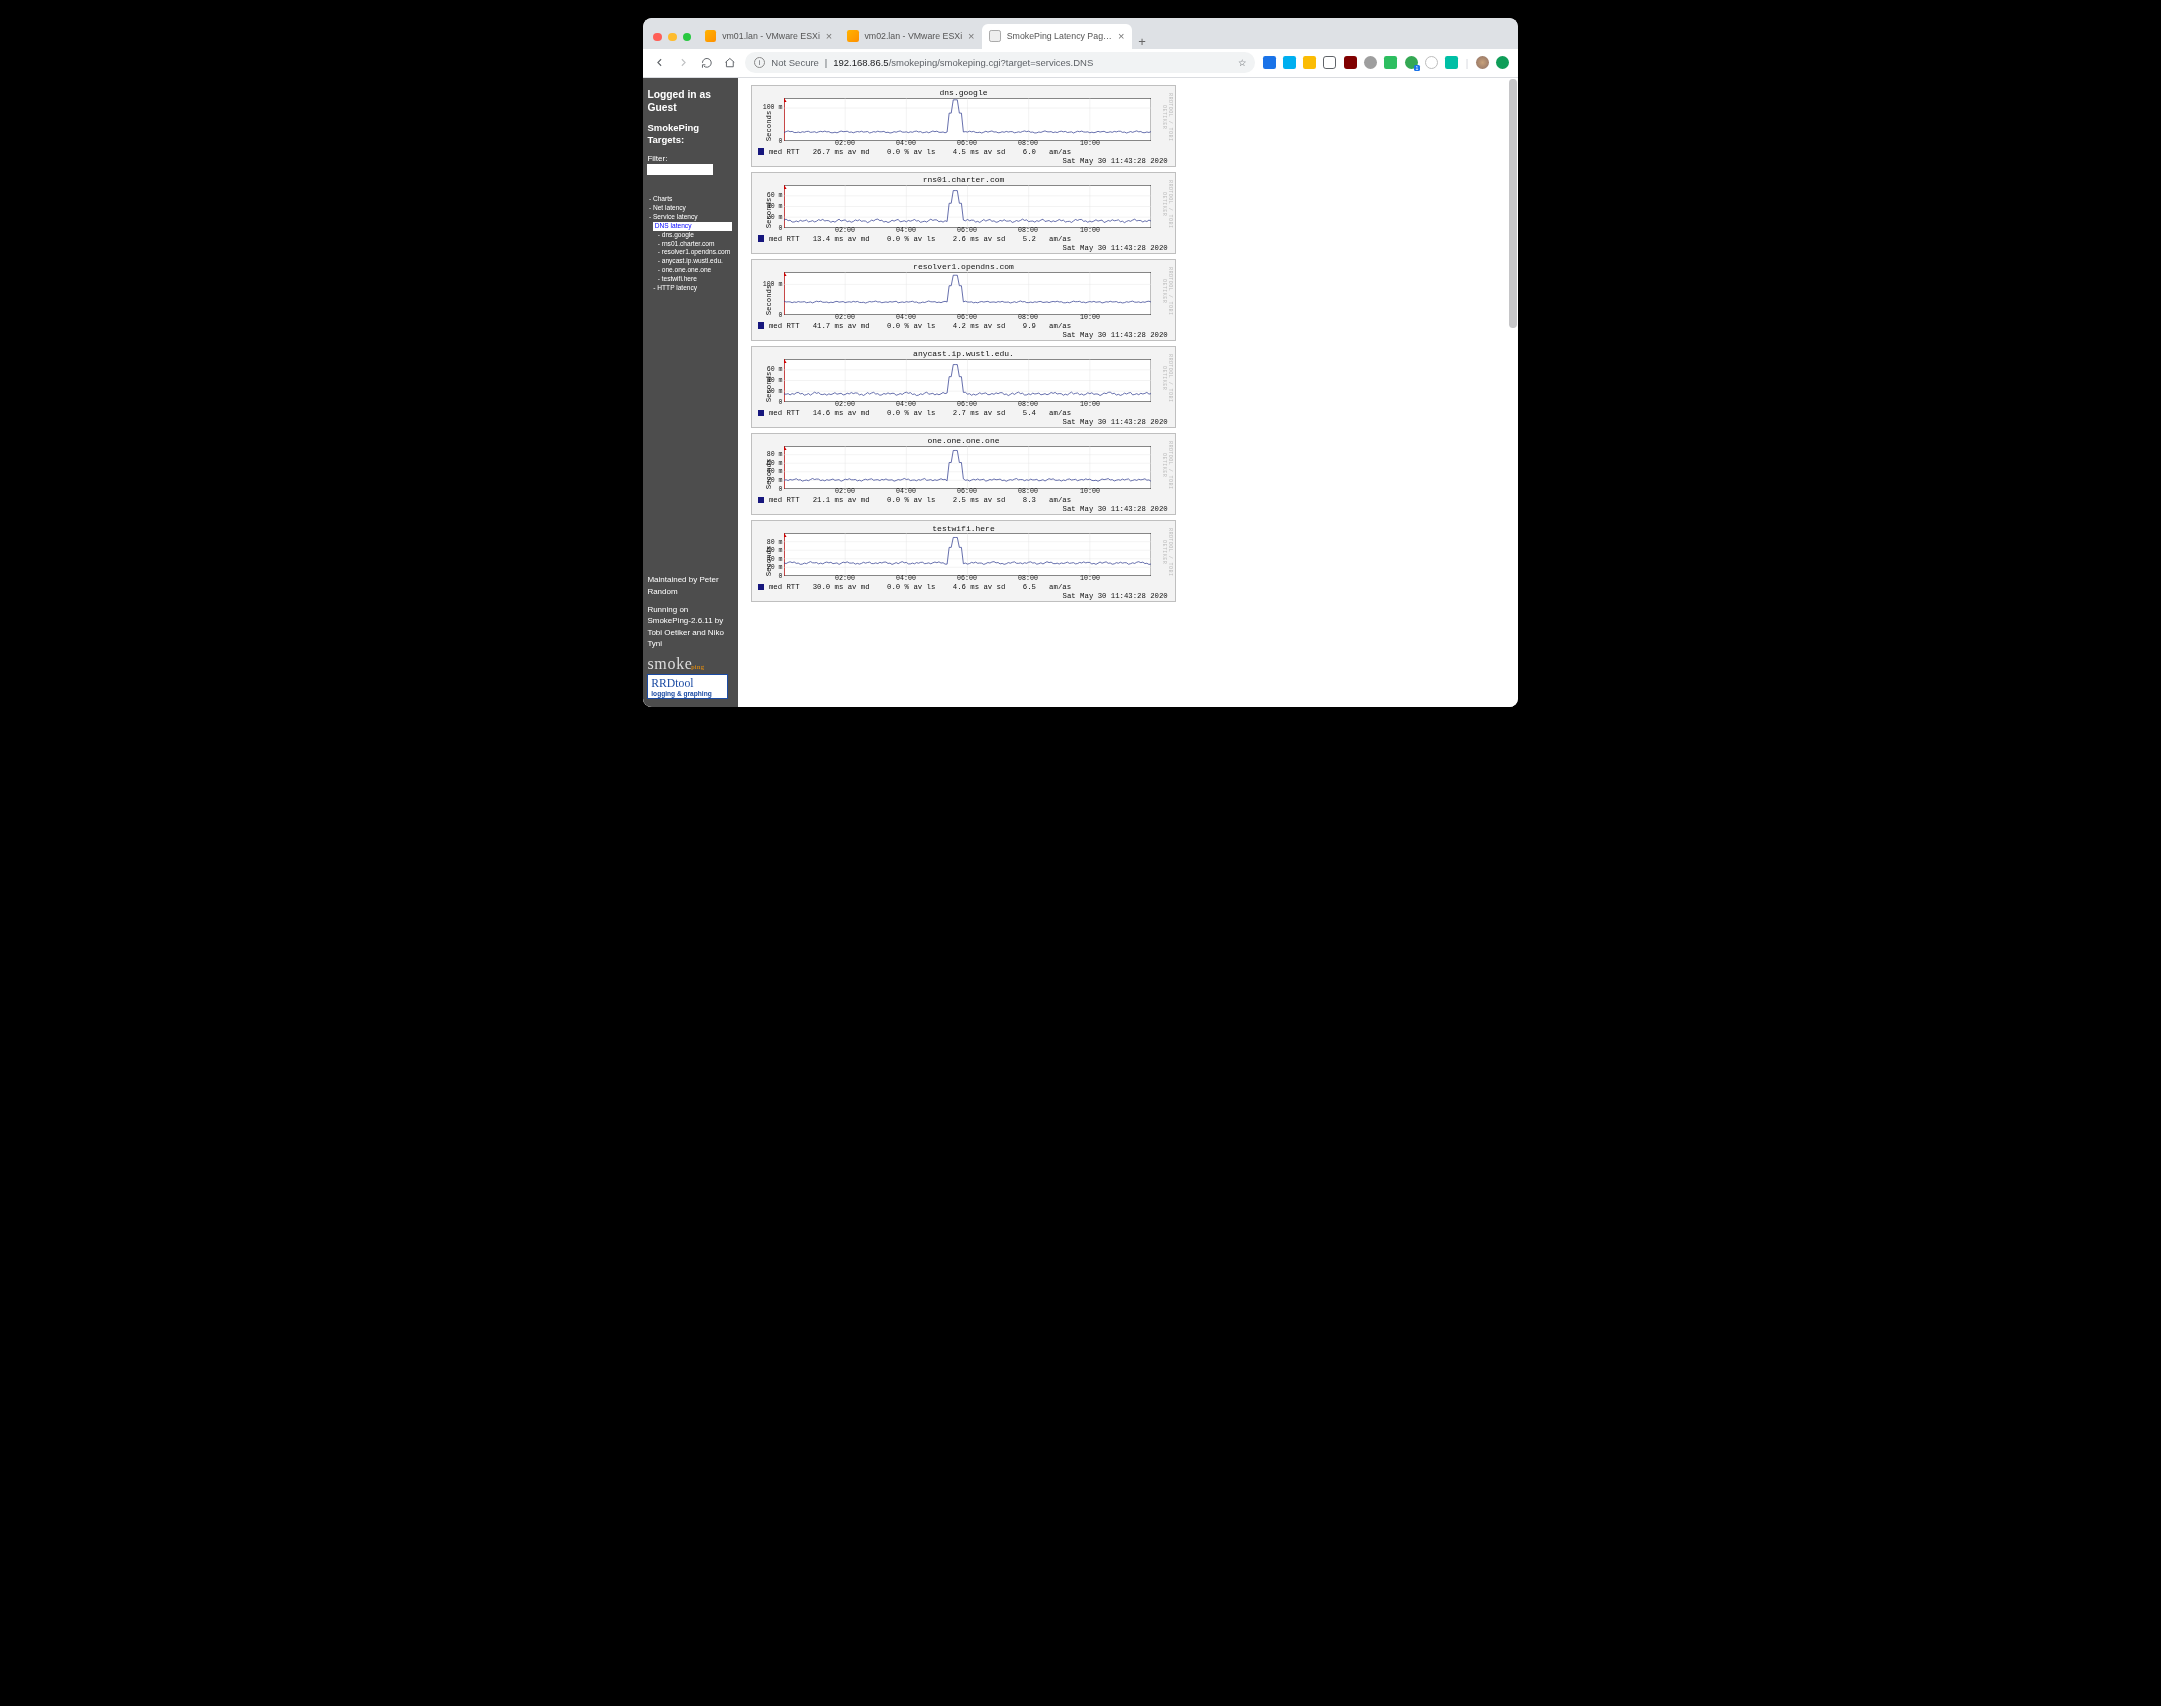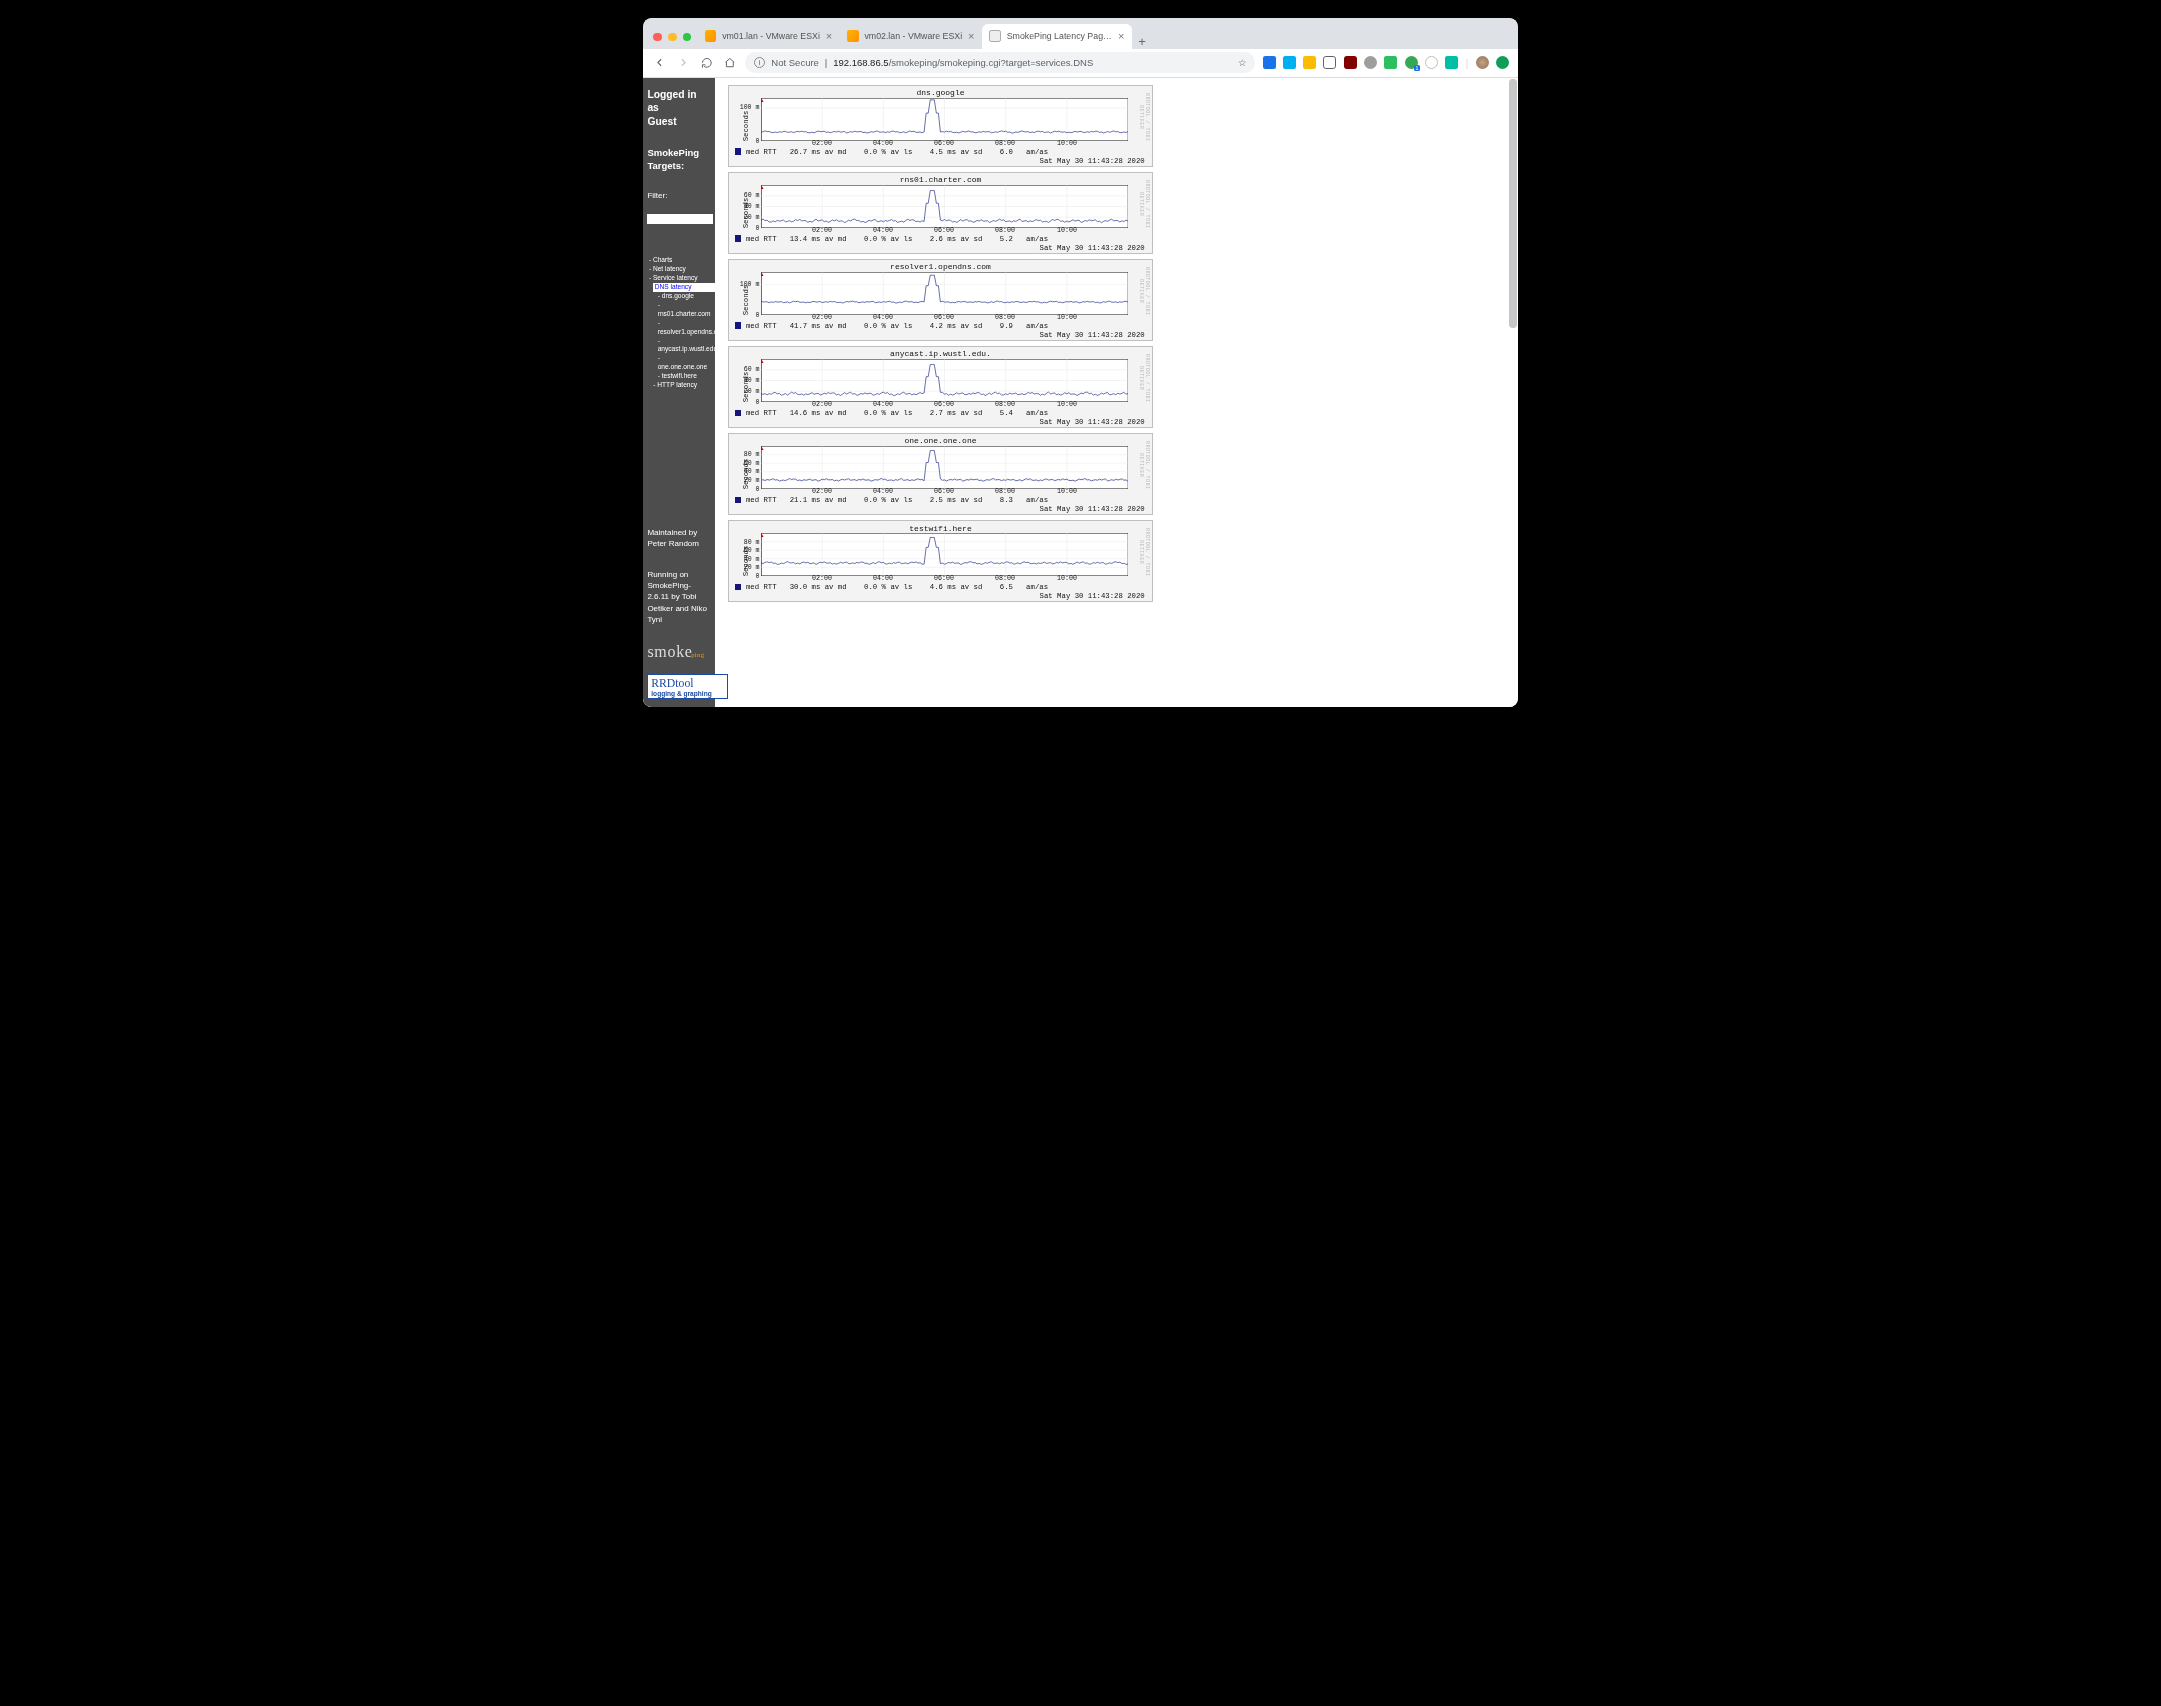--- a/index.html
+++ b/index.html
@@ -38,22 +38,22 @@
   .addr .info{ width:11.7px;height:11.7px;border:0.7px solid #888;border-radius:50%;font-size:7.3px;display:flex;align-items:center;justify-content:center;}
   .addr .url{ color:#202124; }
   .addr .path{ color:#5f6368; }
   .addr .star{ margin-left:auto; color:#5f6368;}
   .exticons{ display:flex; gap:7.3px; align-items:center;}
   .ext{ width:13px;height:13px;border-radius:2.2px;}
   
   .content { flex:1; display:flex; overflow:hidden; background:#fff; position:relative;}
   .scrollbar { position:absolute; right:1.5px; top:1.5px; width:7.3px; height:249px; background:#c6c6c8; border-radius:3.7px;}
   .sidebar {
-    width:72px; background:#4d4d4d; color:#fff; padding:7.3px 4.4px; font-size:8px;
-    display:flex; flex-direction:column;gap:12px;
+    width:95px; background:#4d4d4d; color:#fff; padding:7.3px 4.4px; font-size:8px;
+    display:flex; flex-direction:column;
   }
   .sidebar .login{ font-weight:bold; font-size:10.3px; line-height:1.3; margin:2.9px 0 7.3px;}
   .sidebar .targets-hdr{ font-weight:bold; font-size:9.5px; line-height:1.3; margin-bottom:7.3px;}
   .sidebar .filter-lbl{ font-size:8px; margin-bottom:1.5px;}
   .sidebar input.filter{ width:66px; height:10.3px; border:none; background:#fff; font-size:7.3px; padding:0.7px 1.5px;}
   .tree{ margin-top:20.5px; font-size:6.6px; line-height:1.35;}
   .tree .l0{ padding-left:1.5px;}
   .tree .l1{ padding-left:5.9px;}
   .tree .l2{ padding-left:10.3px;}
   .tree .sel{ background:#fff; color:#00f; padding:0 1.5px; display:inline-block; width:79px;}

